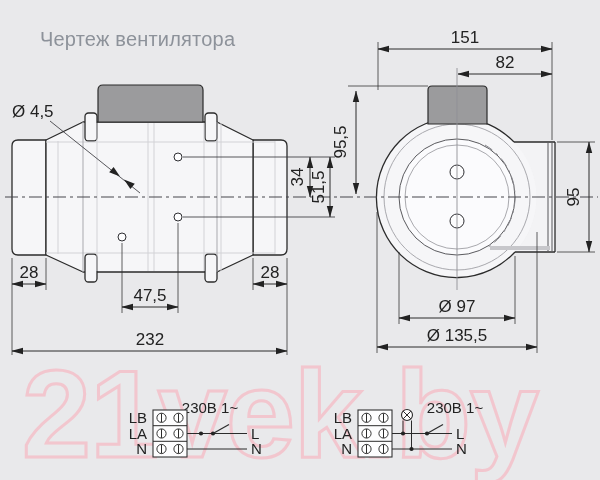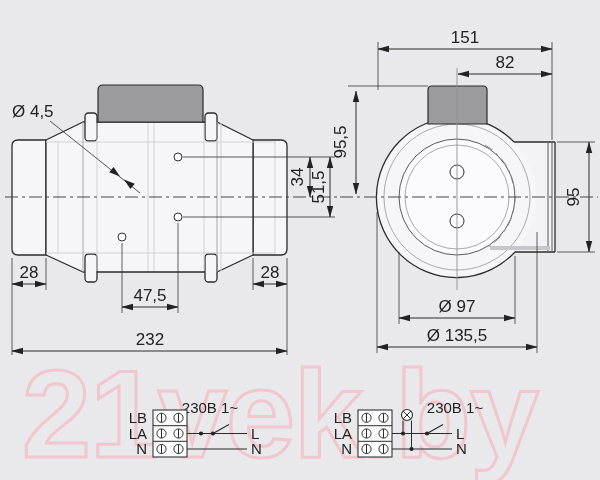--- a/index.html
+++ b/index.html
@@ -28,20 +28,21 @@
   .bodyfill{fill:#f6f6f8}
   .dt{font-family:"Liberation Sans",sans-serif;font-size:17px;fill:#222}
   .wt{font-family:"Liberation Sans",sans-serif;font-size:15px;fill:#222}
 </style>
 </head>
 <body>
 
 <div class="screen">
 
   <div class="watermark">21vek.by</div>
+  <div class="title">Чертеж вентилятора</div>
 
   <svg class="draw" width="600" height="480" viewBox="0 0 600 480">
     <defs>
       <marker id="ar" viewBox="0 0 10 7" refX="9.6" refY="3.5" markerWidth="11.5" markerHeight="8" orient="auto-start-reverse">
         <path d="M0 .7 L10 3.5 L0 6.3 Z" fill="#222"></path>
       </marker>
     </defs>
 
     <g>
 

